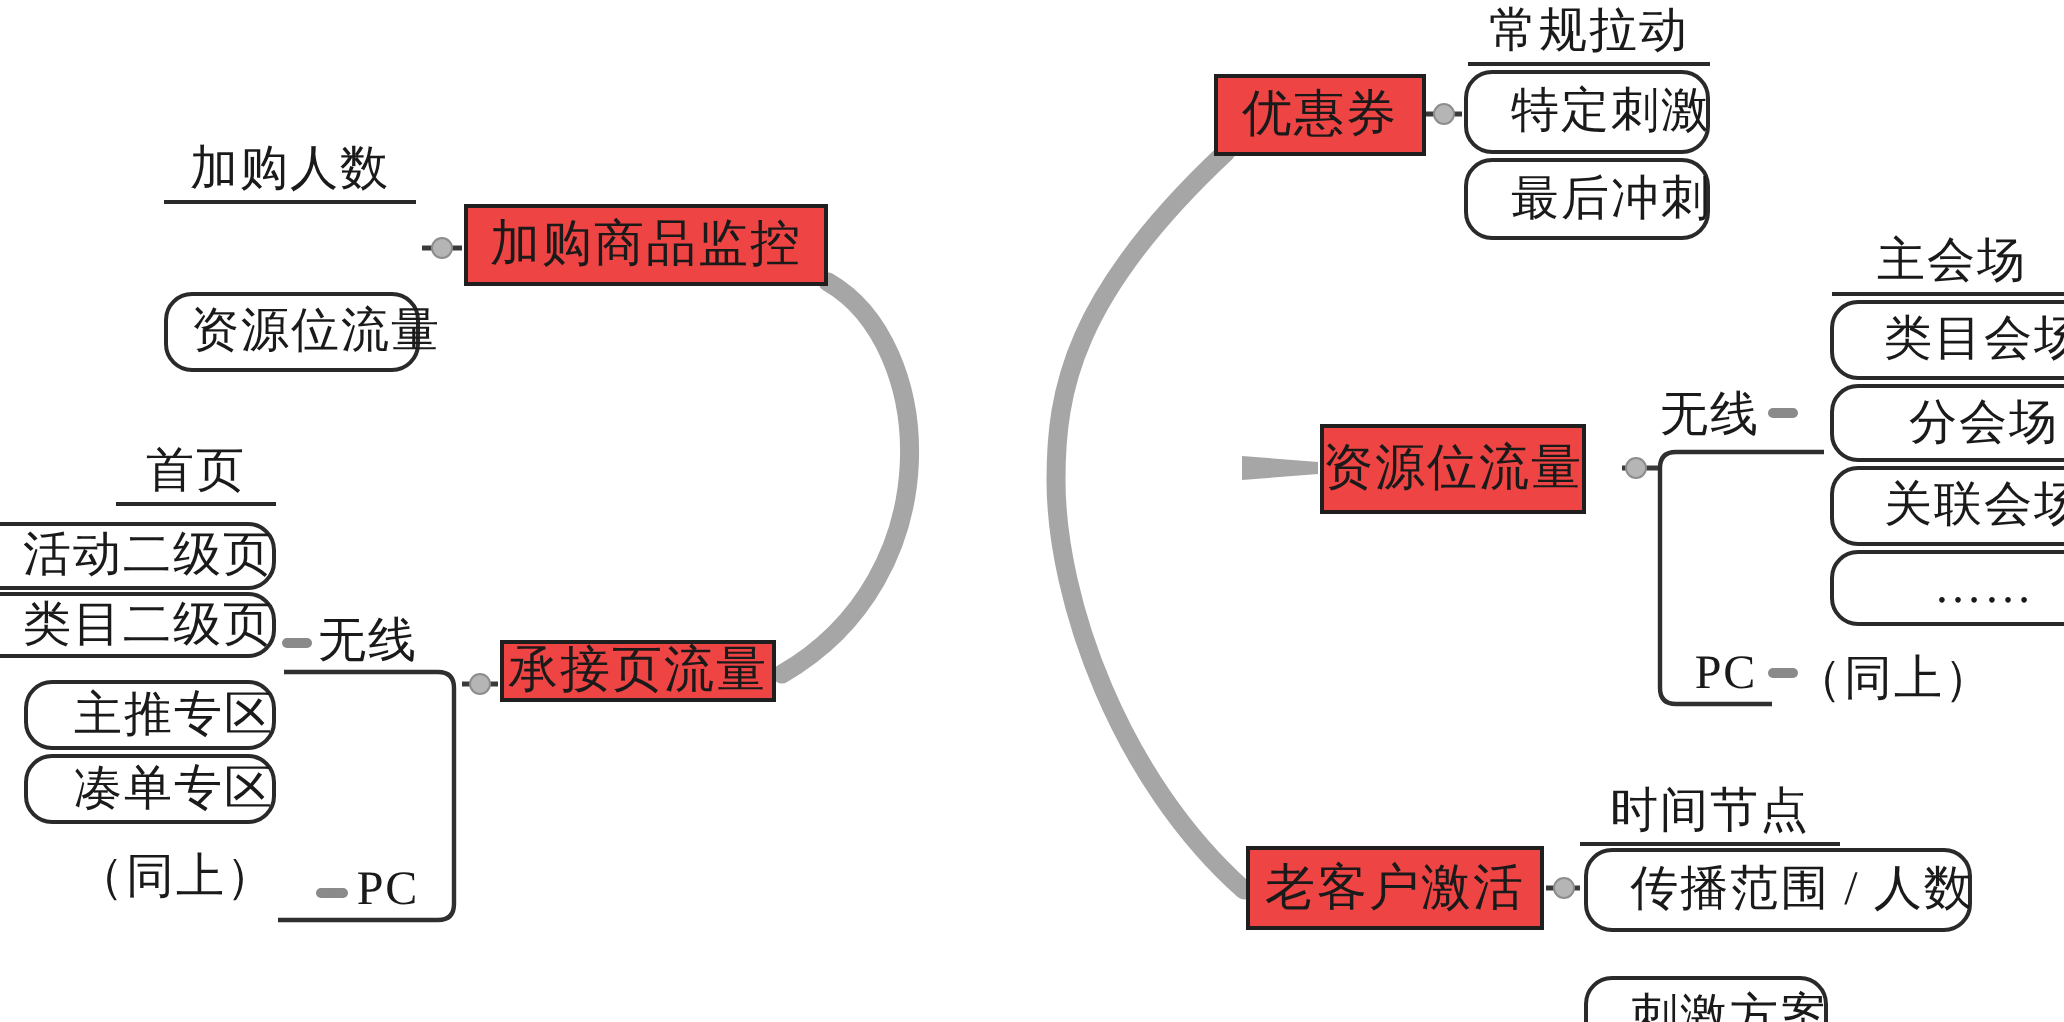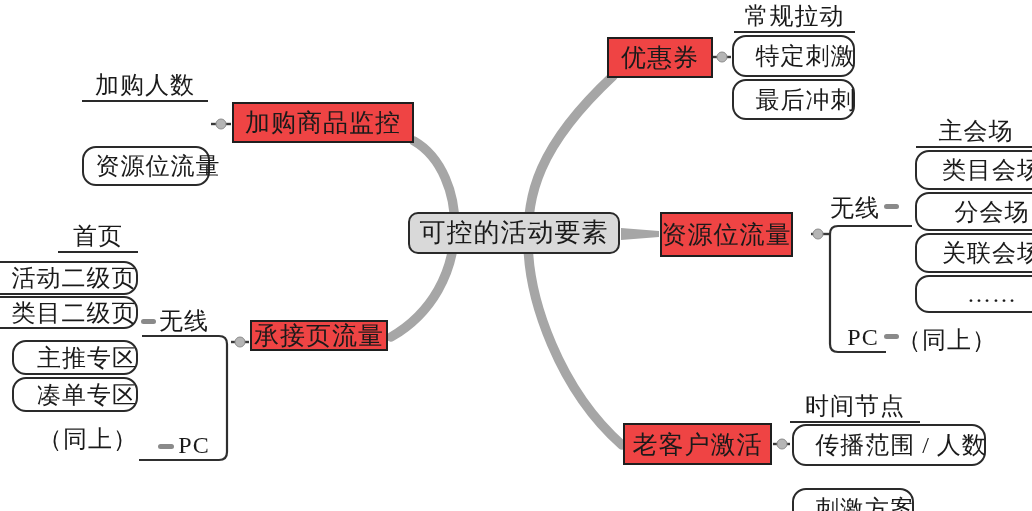--- a/index.html
+++ b/index.html
@@ -62,21 +62,20 @@
 
     <line class="stub" x1="773" y1="444" x2="790" y2="444"></line>
     <circle class="dot" cx="782" cy="444" r="5"></circle>
 
     <rect class="dash" x="884" y="204" width="15" height="5" rx="2.5"></rect>
     <rect class="dash" x="884" y="334" width="15" height="5" rx="2.5"></rect>
     <rect class="dash" x="141" y="319" width="15" height="5" rx="2.5"></rect>
     <rect class="dash" x="158" y="444" width="16" height="5" rx="2.5"></rect>
   </svg>
 
-  <div class="node center" style="left:408px; top:212px; width:212px; height:42px;">可控的活动要素</div>
 
   <div class="node rect" style="left:232px; top:102px; width:182px; height:41px;">加购商品监控</div>
   <div class="node uline" style="left:82px; top:70px; width:126px; height:32px;">加购人数</div>
   <div class="node child" style="left:82px; top:146px; width:128px; height:40px;">资源位流量</div>
 
   <div class="node rect" style="left:607px; top:37px; width:106px; height:41px;">优惠券</div>
   <div class="node uline" style="left:734px; top:2px; width:121px; height:31px;">常规拉动</div>
   <div class="node child" style="left:732px; top:35px; width:123px; height:42px;">特定刺激</div>
   <div class="node child" style="left:732px; top:79px; width:123px; height:41px;">最后冲刺</div>
 

